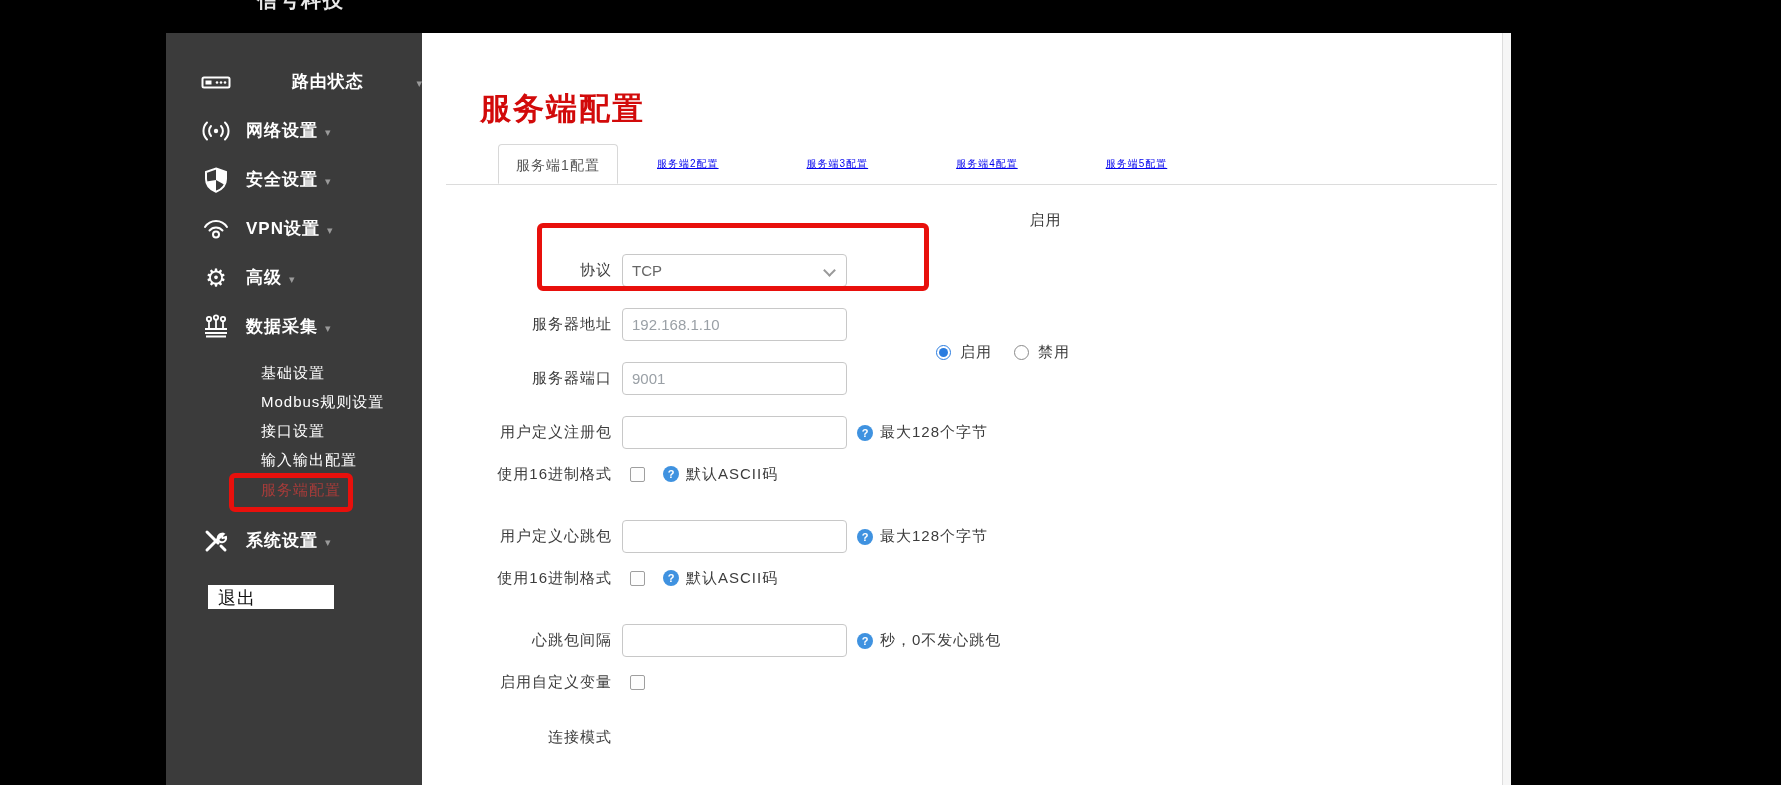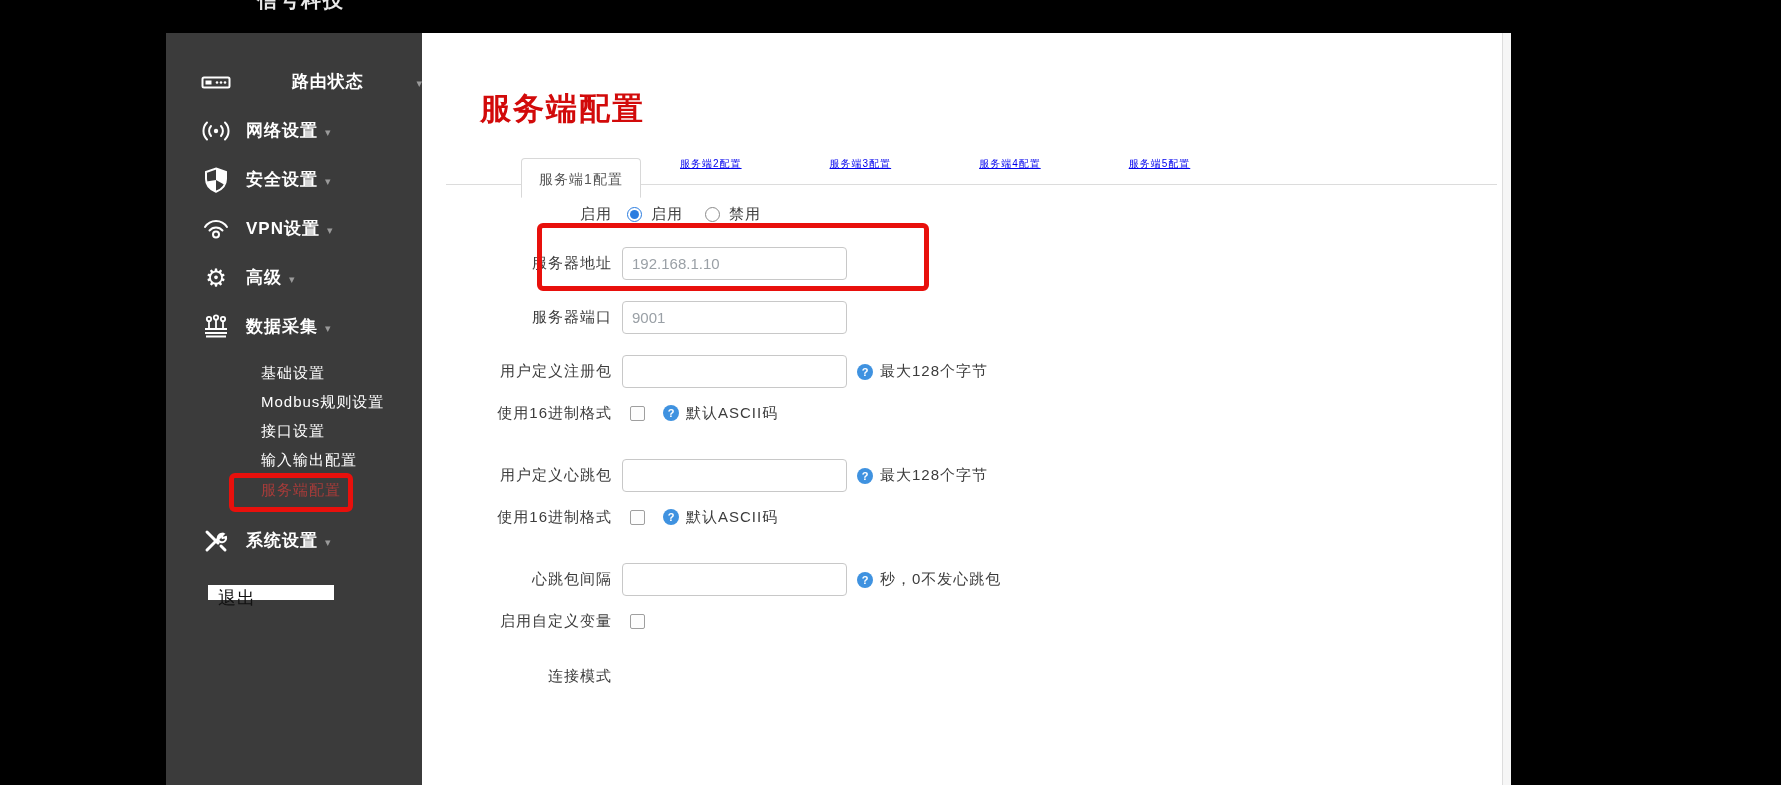--- a/index.html
+++ b/index.html
@@ -25,49 +25,49 @@
   .nav-icon { width:32px; height:26px; margin-right:14px; display:flex; align-items:center; justify-content:center; flex:0 0 32px; }
   .nav-icon svg { display:block; }
   .gear-glyph { font-size:24px; color:#fff; line-height:1; font-family:"DejaVu Sans",sans-serif; }
   .nav-label { font-size:17px; font-weight:bold; color:#fff; letter-spacing:1px; }
   .nav-caret { font-size:11px; color:#9a9a9a; margin-left:7px; margin-top:3px; }
   .submenu { margin-top:7px; }
   .submenu-item { height:29px; line-height:29px; padding-left:95px; font-size:15px; color:#fff; cursor:pointer; letter-spacing:1px; }
   .submenu-item.active { color:#a53c3a; line-height:31px; height:34px; }
   .system-item { margin-top:8px; }
   .exit-button {
-    display:block; margin:20px 0 0 42px; width:126px; height:15px;
+    display:block; margin:20px 0 0 42px; width:126px; height:24px;
     background:#fff; color:#111; border:1px solid #fff; font-size:18px;
     text-align:left; padding-left:9px; font-family:inherit; cursor:pointer; letter-spacing:1px;
   }
   .sidebar-annotation {
     position:absolute; left:63px; top:440px; width:124px; height:39px;
     border:5px solid #e8100c; border-radius:6px; pointer-events:none;
   }
 
   
   .main { position:relative; flex:1; background:#fff; overflow:hidden; }
   .page-title { margin:55px 0 0 58px; font-size:31px; font-weight:bold; color:#d20a0a; letter-spacing:2px; }
 
   .tabbar { display:flex; align-items:flex-end; margin:15px 14px 0 24px; height:40px; border-bottom:1px solid #dcdcdc; }
   .tab-active {
-    margin-left:75px; width:120px; height:40px; line-height:40px; text-align:center;
+    margin-left:52px; width:120px; height:40px; line-height:40px; text-align:center;
     border:1px solid #d8d8d8; border-bottom:1px solid #fff; border-radius:4px 4px 0 0;
-    background:#fff; color:#555; font-size:14px; position:relative; top:14px; cursor:default; letter-spacing:1px;
+    background:#fff; color:#555; font-size:14px; position:relative; top:0; cursor:default; letter-spacing:1px;
   }
   .tab-link { color:#0000ee; text-decoration:underline; font-size:10px; line-height:40px; cursor:pointer; letter-spacing:1px; }
   .tab-link.g1 { margin-left:39px; }
   .tab-link.gn { margin-left:88px; }
 
   .form { margin-left:58px; }
   .row { display:flex; align-items:center; }
   .row-label { width:132px; text-align:right; font-size:15px; color:#3c3c3c; flex:0 0 132px; letter-spacing:1px; }
   .ctrl { margin-left:10px; display:flex; align-items:center; }
 
-  .mt-radio { margin-top:18px; height:23px; }
+  .mt-radio { margin-top:26px; height:23px;flex-direction:column; }
   .mt-sel1  { margin-top:20px; }
   .mt-std   { margin-top:21px; }
   .mt-chk   { margin-top:17px; height:16px; }
   .mt-big   { margin-top:38px; }
 
   .text-input {
     width:225px; height:33px; border:1px solid #c8c8c8; border-radius:4px;
     padding:12px 9px; font-size:15px; color:#9aa0a6; background:#fff; font-family:inherit; outline:none;
   }
   .select-box {
@@ -238,20 +238,29 @@
         <div class="ctrl radio-grp">
           <span class="radio checked">
               <span class="dot"></span>
             </span>
           <span class="radio-label">启用</span>
           <span class="radio"></span>
           <span class="radio-label last">禁用</span>
         </div>
       </div>
 
+      <div class="row mt-sel1">
+        <div class="row-label">协议</div>
+        <div class="ctrl">
+          <div class="select-box">
+            <span class="select-value">TCP</span>
+            <span class="select-chevron"></span>
+          </div>
+        </div>
+      </div>
 
 
       <div class="row mt-std">
         <div class="row-label">服务器地址</div>
         <div class="ctrl">
           <input class="text-input" value="192.168.1.10" style="">
         </div>
       </div>
 
       <div class="row mt-std">

